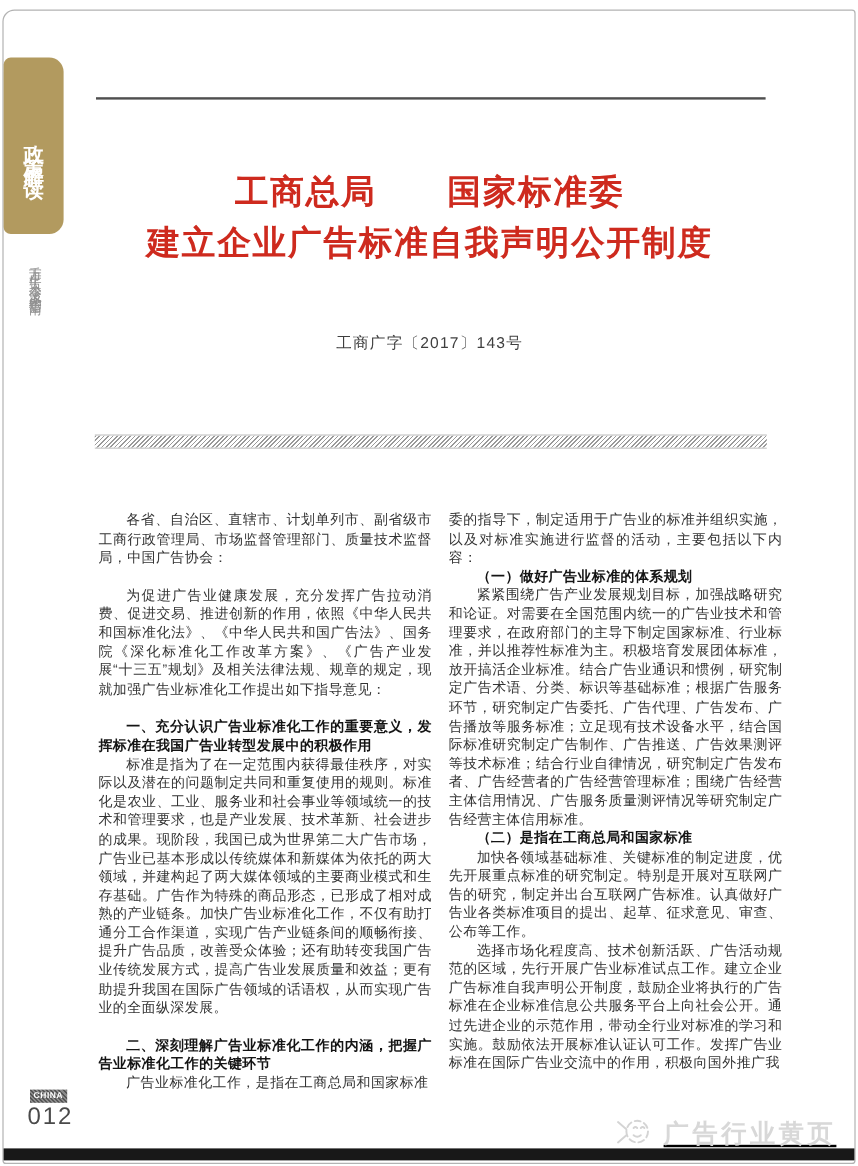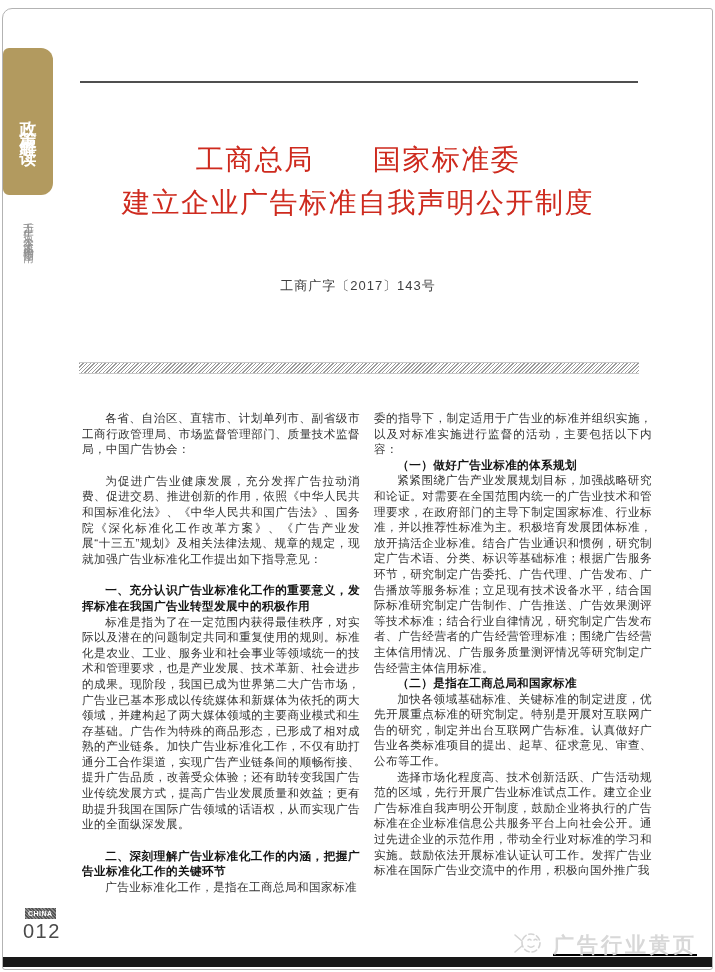--- a/index.html
+++ b/index.html
@@ -33,35 +33,35 @@
     display:flex;align-items:center;
   }
   .tagline .arrow{margin-top:6px;font-size:9px;color:#9a9a9a;}
   
   .top-rule{
     position:absolute;left:80px;top:81px;width:558px;height:2px;background:#4f4f4f;
   }
   
   .title{
     position:absolute;left:58px;top:138px;width:600px;text-align:center;
-    color:#ce2a1e;font-weight:normal;font-size:28px;line-height:43px;letter-spacing:1.5px;
+    color:#ce2a1e;font-weight:bold;font-size:28px;line-height:43px;letter-spacing:1.5px;
   }
   .docnum{
     position:absolute;left:58px;top:277px;width:600px;text-align:center;
     color:#3f3f3f;font-size:13px;letter-spacing:1px;
   }
   
   .hatch{
     position:absolute;left:79px;top:362px;width:560px;height:10px;
     background:repeating-linear-gradient(135deg,#9a9a9a 0,#9a9a9a 1px,#ffffff 1px,#ffffff 2.6px);
     border-top:1px solid #c9c9c9;border-bottom:1px solid #c9c9c9;
   }
   
   .col{
-    position:absolute;top:410px;width:278px;height:500px;overflow:hidden;
+    position:absolute;top:426px;width:278px;height:500px;overflow:hidden;
     color:#333333;font-size:11.6px;line-height:15.6px;letter-spacing:0.4px;
     text-align:justify;
   }
   .col-left{left:82px;}
   .col-right{left:374px;}
   .block{margin:0;}
   .block.indent{text-indent:2em;}
   .block.bold{font-weight:bold;color:#141414;}
   .block.gap{margin-top:16px;}
   

